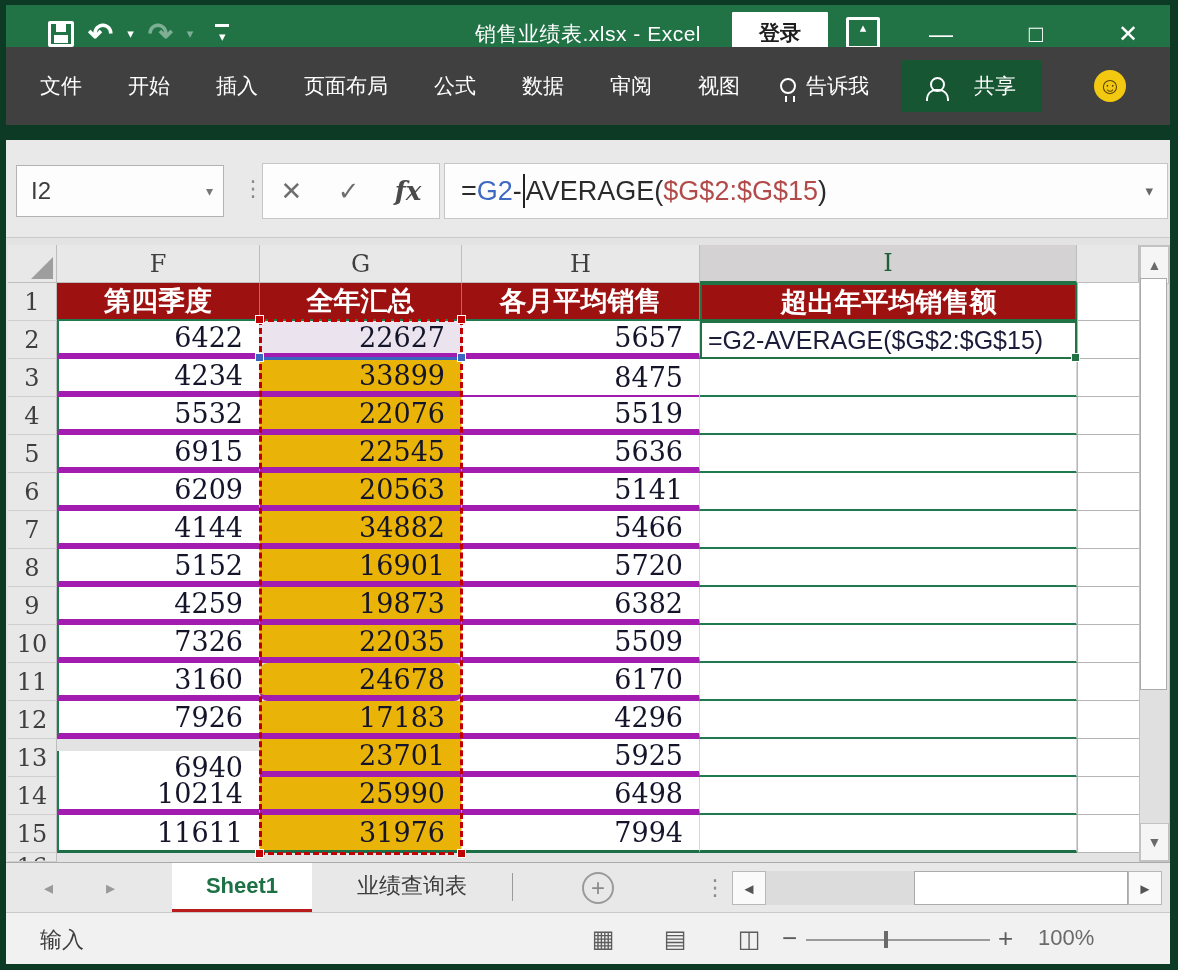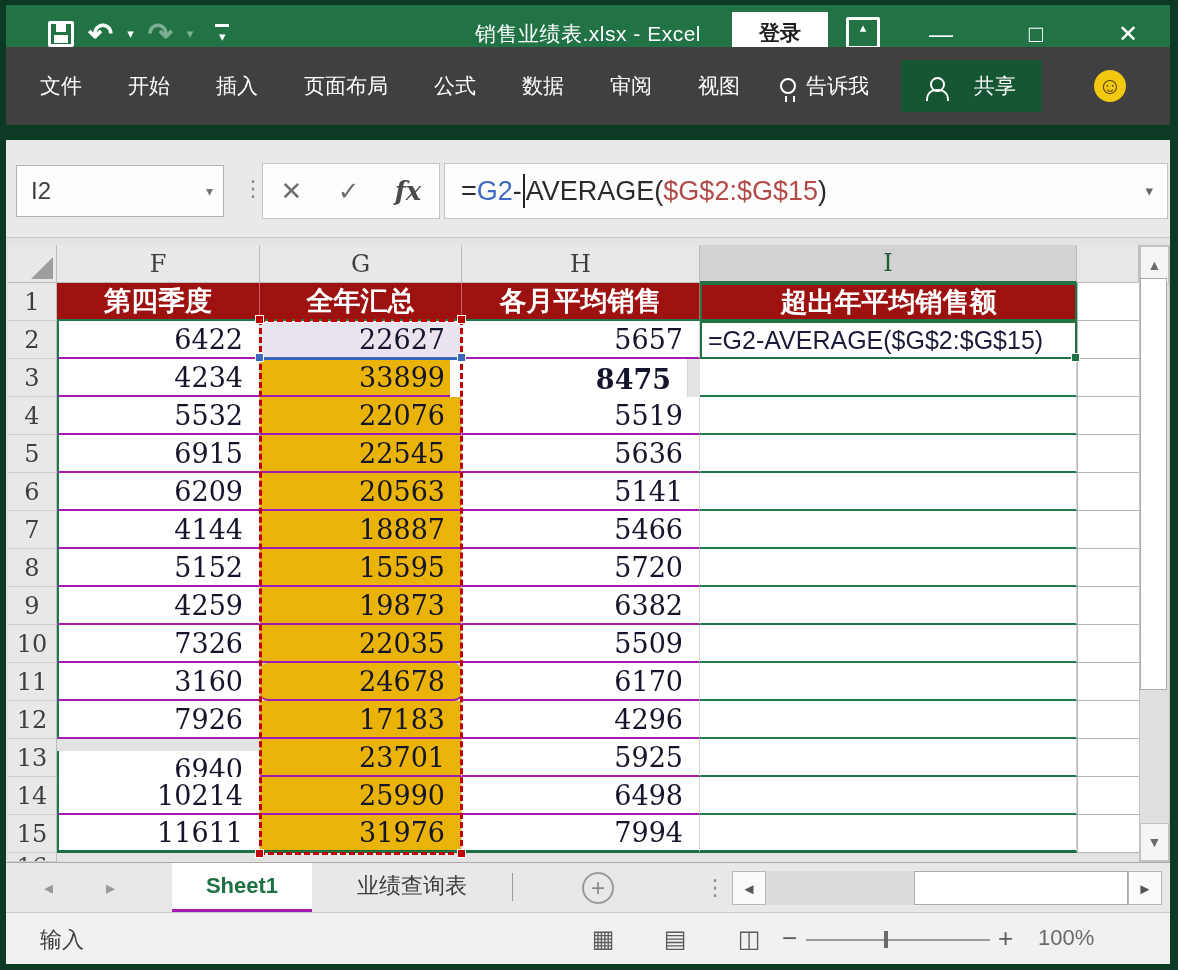--- a/index.html
+++ b/index.html
@@ -60,21 +60,21 @@
   .gcell { position:absolute; display:flex; align-items:center; box-sizing:border-box; }
   .colhdr { height:38px; top:7px; background:#e8e8e8; justify-content:center; font-family:"DejaVu Serif", serif; font-size:24px;
             color:#3f3f3f; border-right:1px solid #bdbdbd; border-bottom:1px solid #bdbdbd; cursor:pointer; }
   .colhdr.sel { background:#d4d2d2; color:#1d5e3b; border-bottom:2px solid #217346; }
   .corner { left:2px; top:7px; width:49px; height:38px; background:#e8e8e8; border-right:1px solid #bdbdbd;
             border-bottom:1px solid #bdbdbd; cursor:pointer; position:absolute; }
   .corner::after { content:""; position:absolute; right:3px; bottom:3px; border-left:22px solid transparent; border-bottom:22px solid #9e9e9e; }
   .rowhdr { left:2px; width:49px; background:#e8e8e8; justify-content:center; font-family:"DejaVu Serif", serif; font-size:24px;
             color:#3f3f3f; border-right:1px solid #bdbdbd; border-bottom:1px solid #cfcfcf; cursor:pointer; }
   .datacell { background:#fff; font-family:"DejaVu Serif", serif; font-size:27px; color:#14142b; justify-content:flex-end;
-              padding-right:16px; border-bottom:2px solid #a21caf; border-right:1px solid #d6d6d6; cursor:cell; }
+              padding-right:16px; border-bottom:6px solid #a21caf; border-right:1px solid #d6d6d6; cursor:cell; }
   .datacell.fcol { border-left:2px solid #1f7a4e; }
   .datacell.gcol { background:#eab308; }
   .datacell.gfirst { background:#ebe4ef; }
   .datacell.lastrow { border-bottom:3px solid #1b6e46; }
   .hdrcell { background:#9e1111; color:#fff; font-weight:bold; font-size:27px; justify-content:center; padding:0;
              border-bottom:2px solid #1f7a4e; border-right:1px solid rgba(255,255,255,.35); cursor:cell; }
   .hdrcell.i1 { border:2px solid #217346; border-bottom:2px solid #217346; }
   .icell { background:#fff; border-bottom:2px solid #1f7a4e; border-right:1px solid #d6d6d6; cursor:cell; }
   .i2cell { background:#fff; border:2px solid #217346; font-family:"Liberation Sans", sans-serif; font-size:25px; color:#1b1b3a;
             justify-content:flex-start; padding-left:6px; white-space:nowrap; overflow:hidden; cursor:text; }
@@ -87,21 +87,21 @@
   .vscroll { position:absolute; left:1133px; top:7px; width:31px; height:617px; background:#e0e0e0; border:1px solid #c2c2c2; }
   .sbtn { position:absolute; left:0; width:29px; height:38px; background:#f5f5f5; border:1px solid #c2c2c2;
           display:flex; align-items:center; justify-content:center; color:#6a6a6a; font-size:14px; cursor:pointer; }
   .vthumb { position:absolute; left:1px; top:40px; width:27px; height:412px; background:#fff; border:1px solid #ababab; cursor:grab; }
 
   
   .sheetbar { top:862px; height:50px; background:#e8e8e8; border-top:1px solid #aaa; }
   .navarrow { position:absolute; top:14px; font-size:18px; color:#9a9a9a; cursor:pointer; }
   .stab { position:absolute; top:0; height:46px; display:flex; align-items:center; justify-content:center;
           font-size:22px; color:#3c3c3c; cursor:pointer; padding:0 24px; }
-  .stab.active { background:#fff; color:#1e7145; font-weight:bold; border-bottom:4px solid #a21caf; height:50px; }
+  .stab.active { background:#fff; color:#1e7145; font-weight:bold; border-bottom:4px solid #b91c1c; height:50px; }
   .tabsep { position:absolute; top:10px; width:1px; height:28px; background:#9a9a9a; }
   .addsheet { position:absolute; left:576px; top:9px; width:32px; height:32px; border:2px solid #9a9a9a; border-radius:50%;
               display:flex; align-items:center; justify-content:center; color:#8a8a8a; font-size:24px; cursor:pointer; }
   .hscroll-track { position:absolute; left:760px; top:8px; width:362px; height:34px; background:#dcdcdc; }
   .hbtn { position:absolute; top:8px; width:34px; height:34px; background:#fafafa; border:1px solid #b8b8b8;
           display:flex; align-items:center; justify-content:center; color:#555; font-size:15px; cursor:pointer; }
   .hthumb { position:absolute; left:908px; top:8px; width:214px; height:34px; background:#fff; border:1px solid #ababab; cursor:grab; }
 
   
   .statusbar { top:912px; height:52px; background:#f2f1f1; border-top:1px solid #c9c9c9; }
@@ -205,21 +205,21 @@
       <div class="gcell slivercell" style="left: 1071px; width: 62px; top: 45px; height: 38px;"></div>
       <div class="gcell rowhdr" style="top: 83px; height: 38px;">2</div>
       <div class="gcell datacell fcol" style="left: 51px; width: 203px; top: 83px; height: 38px;">6422</div>
       <div class="gcell datacell gcol gfirst" style="left: 254px; width: 202px; top: 83px; height: 38px;">22627</div>
       <div class="gcell datacell" style="left: 456px; width: 238px; top: 83px; height: 38px;">5657</div>
       <div class="gcell i2cell" style="left: 694px; width: 377px; top: 83px; height: 38px;">=G2-AVERAGE($G$2:$G$15)</div>
       <div class="gcell slivercell" style="left: 1071px; width: 62px; top: 83px; height: 38px;"></div>
       <div class="gcell rowhdr" style="top: 121px; height: 38px;">3</div>
       <div class="gcell datacell fcol" style="left: 51px; width: 203px; top: 121px; height: 38px;">4234</div>
       <div class="gcell datacell gcol" style="left: 254px; width: 202px; top: 121px; height: 38px;">33899</div>
-      <div class="gcell datacell" style="left: 444px; width: 238px; top: 121px; height: 42px; font-weight: bold;">8475</div>
+      <div class="gcell datacell" style="left: 456px; width: 238px; top: 121px; height: 42px;">8475</div>
       <div class="gcell datacell icell" style="left: 694px; width: 377px; top: 121px; height: 38px;"></div>
       <div class="gcell slivercell" style="left: 1071px; width: 62px; top: 121px; height: 38px;"></div>
       <div class="gcell rowhdr" style="top: 159px; height: 38px;">4</div>
       <div class="gcell datacell fcol" style="left: 51px; width: 203px; top: 159px; height: 38px;">5532</div>
       <div class="gcell datacell gcol" style="left: 254px; width: 202px; top: 159px; height: 38px;">22076</div>
       <div class="gcell datacell" style="left: 456px; width: 238px; top: 159px; height: 38px;">5519</div>
       <div class="gcell datacell icell" style="left: 694px; width: 377px; top: 159px; height: 38px;"></div>
       <div class="gcell slivercell" style="left: 1071px; width: 62px; top: 159px; height: 38px;"></div>
       <div class="gcell rowhdr" style="top: 197px; height: 38px;">5</div>
       <div class="gcell datacell fcol" style="left: 51px; width: 203px; top: 197px; height: 38px;">6915</div>
@@ -228,27 +228,27 @@
       <div class="gcell datacell icell" style="left: 694px; width: 377px; top: 197px; height: 38px;"></div>
       <div class="gcell slivercell" style="left: 1071px; width: 62px; top: 197px; height: 38px;"></div>
       <div class="gcell rowhdr" style="top: 235px; height: 38px;">6</div>
       <div class="gcell datacell fcol" style="left: 51px; width: 203px; top: 235px; height: 38px;">6209</div>
       <div class="gcell datacell gcol" style="left: 254px; width: 202px; top: 235px; height: 38px;">20563</div>
       <div class="gcell datacell" style="left: 456px; width: 238px; top: 235px; height: 38px;">5141</div>
       <div class="gcell datacell icell" style="left: 694px; width: 377px; top: 235px; height: 38px;"></div>
       <div class="gcell slivercell" style="left: 1071px; width: 62px; top: 235px; height: 38px;"></div>
       <div class="gcell rowhdr" style="top: 273px; height: 38px;">7</div>
       <div class="gcell datacell fcol" style="left: 51px; width: 203px; top: 273px; height: 38px;">4144</div>
-      <div class="gcell datacell gcol" style="left: 254px; width: 202px; top: 273px; height: 38px;">18887</div>
+      <div class="gcell datacell gcol" style="left: 254px; width: 202px; top: 273px; height: 38px;">34882</div>
       <div class="gcell datacell" style="left: 456px; width: 238px; top: 273px; height: 38px;">5466</div>
       <div class="gcell datacell icell" style="left: 694px; width: 377px; top: 273px; height: 38px;"></div>
       <div class="gcell slivercell" style="left: 1071px; width: 62px; top: 273px; height: 38px;"></div>
       <div class="gcell rowhdr" style="top: 311px; height: 38px;">8</div>
       <div class="gcell datacell fcol" style="left: 51px; width: 203px; top: 311px; height: 38px;">5152</div>
-      <div class="gcell datacell gcol" style="left: 254px; width: 202px; top: 311px; height: 38px;">15595</div>
+      <div class="gcell datacell gcol" style="left: 254px; width: 202px; top: 311px; height: 38px;">16901</div>
       <div class="gcell datacell" style="left: 456px; width: 238px; top: 311px; height: 38px;">5720</div>
       <div class="gcell datacell icell" style="left: 694px; width: 377px; top: 311px; height: 38px;"></div>
       <div class="gcell slivercell" style="left: 1071px; width: 62px; top: 311px; height: 38px;"></div>
       <div class="gcell rowhdr" style="top: 349px; height: 38px;">9</div>
       <div class="gcell datacell fcol" style="left: 51px; width: 203px; top: 349px; height: 38px;">4259</div>
       <div class="gcell datacell gcol" style="left: 254px; width: 202px; top: 349px; height: 38px;">19873</div>
       <div class="gcell datacell" style="left: 456px; width: 238px; top: 349px; height: 38px;">6382</div>
       <div class="gcell datacell icell" style="left: 694px; width: 377px; top: 349px; height: 38px;"></div>
       <div class="gcell slivercell" style="left: 1071px; width: 62px; top: 349px; height: 38px;"></div>
       <div class="gcell rowhdr" style="top: 387px; height: 38px;">10</div>

